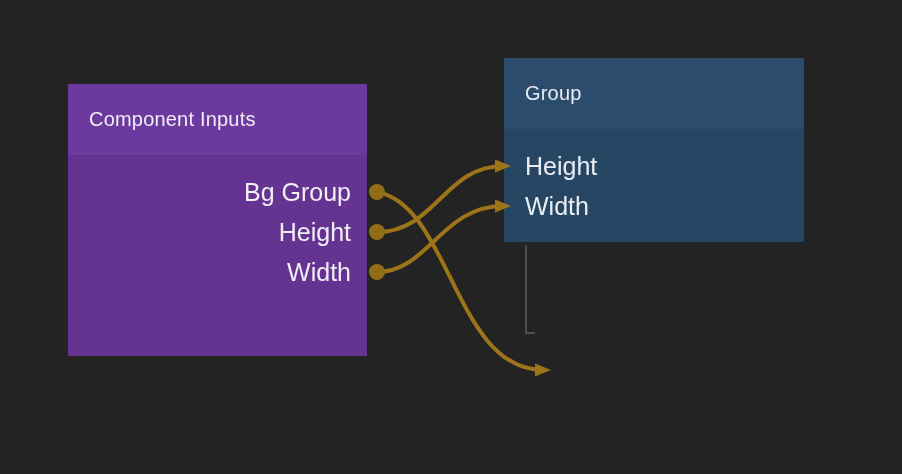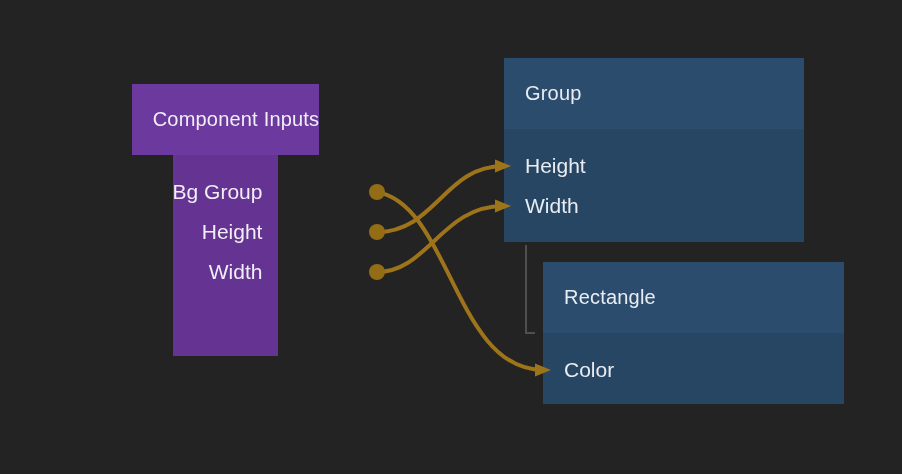--- a/index.html
+++ b/index.html
@@ -21,25 +21,25 @@
     color:var(--text);
     position:relative;
   }
   .canvas{position:absolute;inset:0;width:902px;height:474px;}
   .node{position:absolute;display:flex;flex-direction:column;}
   .node-header{
     height:71px;display:flex;align-items:center;padding-left:21px;
     font-size:20px;font-weight:400;letter-spacing:.2px;
   }
   .node-body{flex:1;padding-top:17px;}
-  .port-row{height:40px;display:flex;align-items:center;font-size:21px;}
+  .port-row{height:40px;display:flex;align-items:center;font-size:25px;}
   .port-row.out{justify-content:flex-end;padding-right:16px;}
   .port-row.in{justify-content:flex-start;padding-left:21px;}
 
-  .node-component-inputs{left:76px;top:84px;width:299px;height:272px;align-items:center;}
+  .node-component-inputs{left:68px;top:84px;width:299px;height:272px;}
   .node-component-inputs .node-header{background:var(--purple-header);}
   .node-component-inputs .node-body{background:var(--purple-body);}
 
   .node-group{left:504px;top:58px;width:300px;height:184px;}
   .node-rectangle{left:543px;top:262px;width:301px;height:142px;}
   .blue .node-header{background:var(--blue-header);}
   .blue .node-body{background:var(--blue-body);}
   .blue{color:#e9edf3;}
 
   svg.overlay{position:absolute;inset:0;pointer-events:none;}
@@ -77,30 +77,20 @@
     <div class="node-body">
       <div class="port-row in">
         <span>Height</span>
       </div>
       <div class="port-row in">
         <span>Width</span>
       </div>
     </div>
   </div>
 
-  <div class="node node-rectangle blue">
-    <div class="node-header">
-      <span>Rectangle</span>
-    </div>
-    <div class="node-body">
-      <div class="port-row in">
-        <span>Color</span>
-      </div>
-    </div>
-  </div>
 
   <svg class="overlay" width="902" height="474" viewBox="0 0 902 474">
     <defs>
       <marker id="arrow" markerUnits="userSpaceOnUse" markerWidth="18" markerHeight="16" refX="8" refY="8" orient="auto">
         <path class="arrowhead" d="M0,1.5 L16,8 L0,14.5 Z"></path>
       </marker>
     </defs>
 
     <polyline class="elbow" points="526,245 526,333 535,333"></polyline>
 

